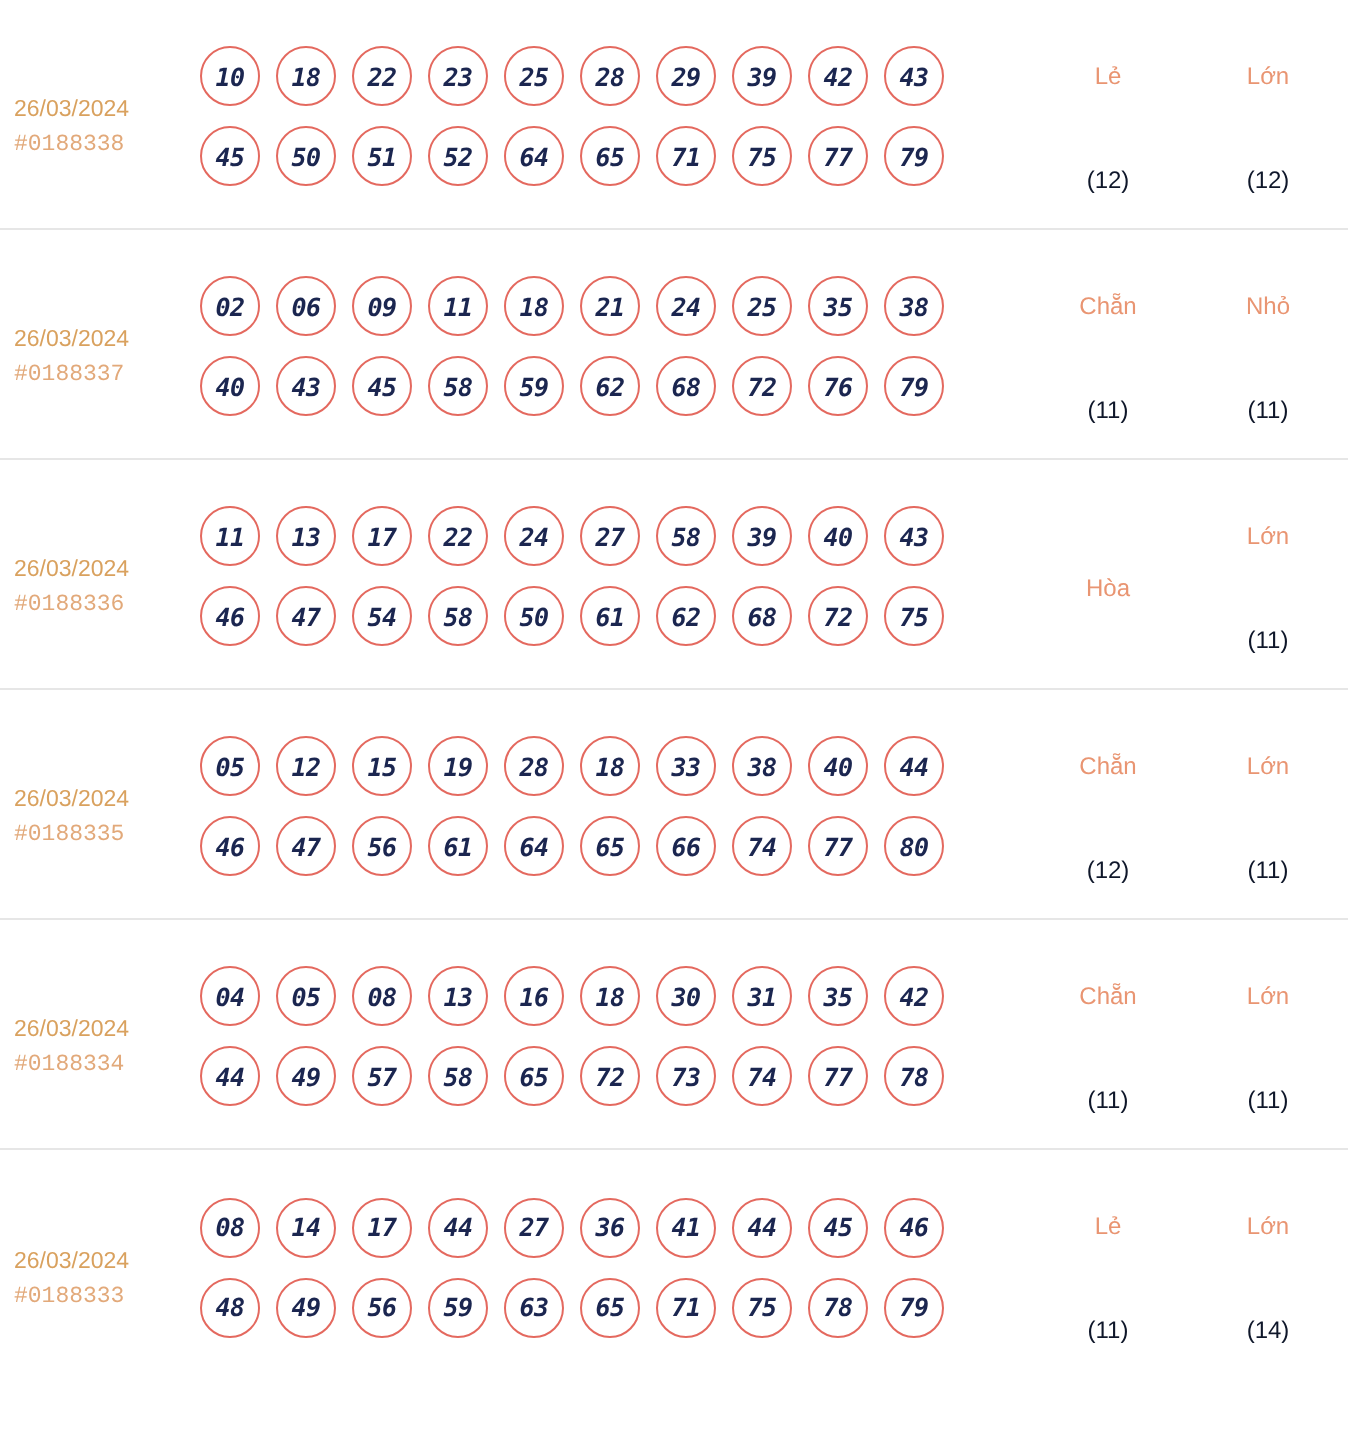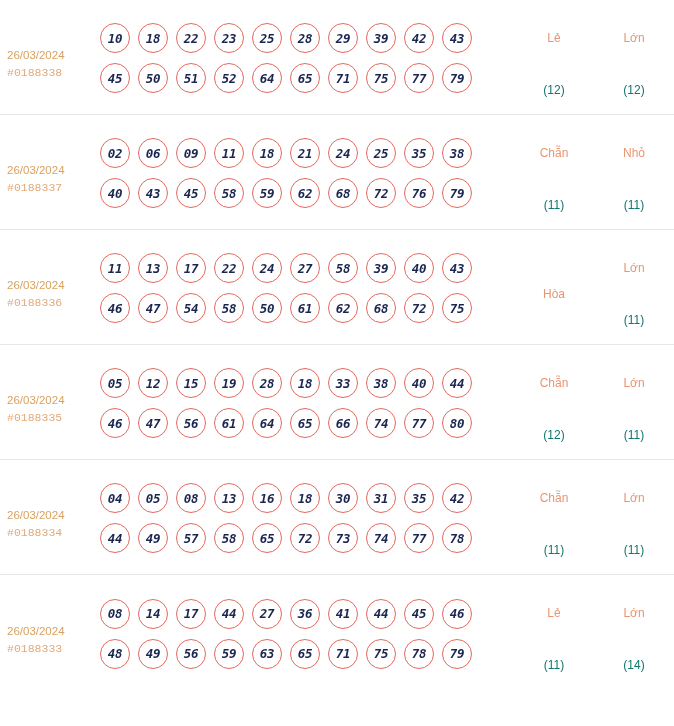--- a/index.html
+++ b/index.html
@@ -73,21 +73,21 @@
   }
 
   .cell-parity, .cell-size {
     width:80px;
     text-align:center;
     padding-top:2px;
     color:#e99572;
     font-size:12px;
     line-height:21px;
   }
-  .cell-parity .count, .cell-size .count { display:block; color:#0f766e;margin-top:31px; }
+  .cell-parity .count, .cell-size .count { display:block; color:#0f172a;margin-top:31px; }
   .cell-parity .count:empty, .cell-size .count:empty { display:none; }
 </style>
 </head>
 <body>
 
 <div id="lottery-table">
 
 
   <div id="rows-container">
       <div class="result-row">

